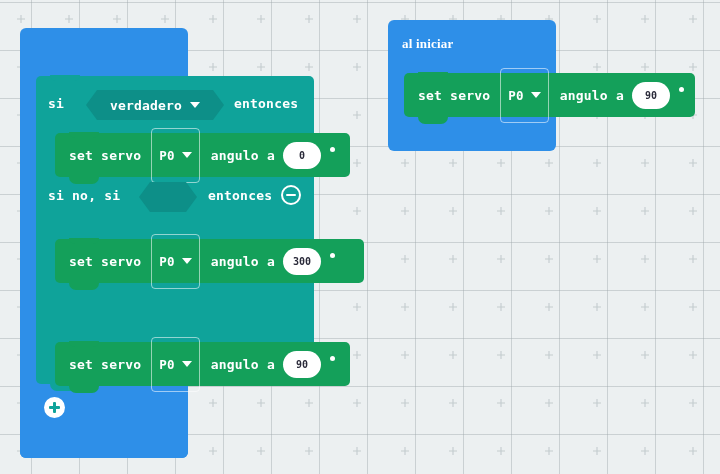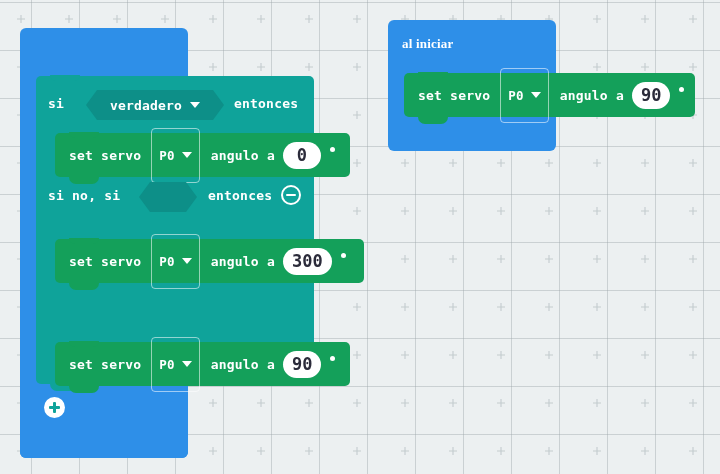--- a/index.html
+++ b/index.html
@@ -163,21 +163,21 @@
   .pin-dd .pin-text { font-size: 12.5px; }
   .num-oval {
     background: #ffffff;
     color: #2b2b3a;
     border-radius: 999px;
     min-width: 38px;
     height: 27px;
     display: flex; align-items: center; justify-content: center;
     font-family: "DejaVu Sans Mono", "Liberation Mono", monospace;
     font-weight: bold;
-    font-size: 17px;
+    font-size: 10px;
     padding: 0 9px;
     margin-left: 8px;
     margin-right: 9px;
   }
   .deg-dot {
     width: 5px; height: 5px;
     border-radius: 50%;
     background: #ffffff;
     position: relative;
     top: -6px;

